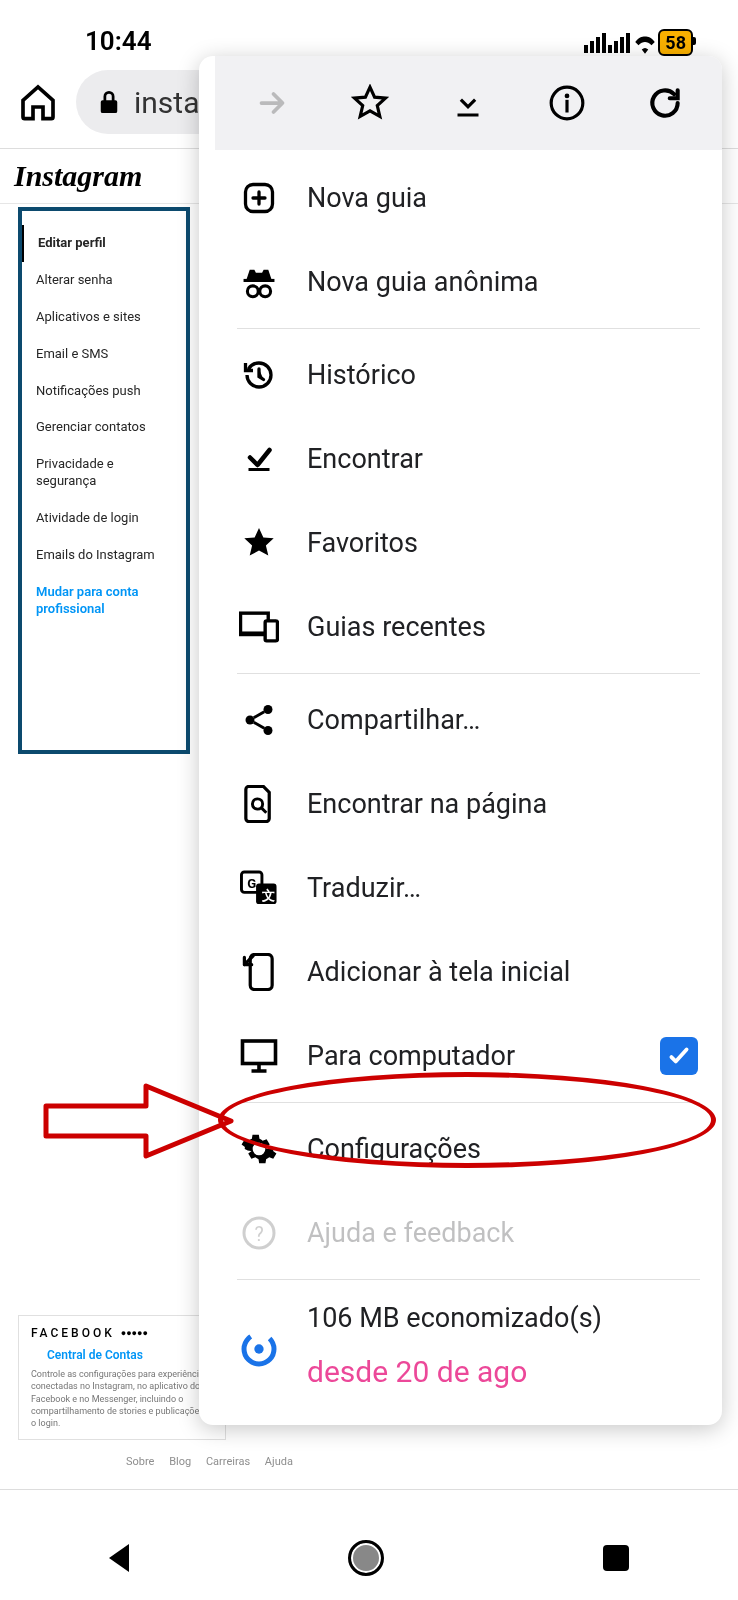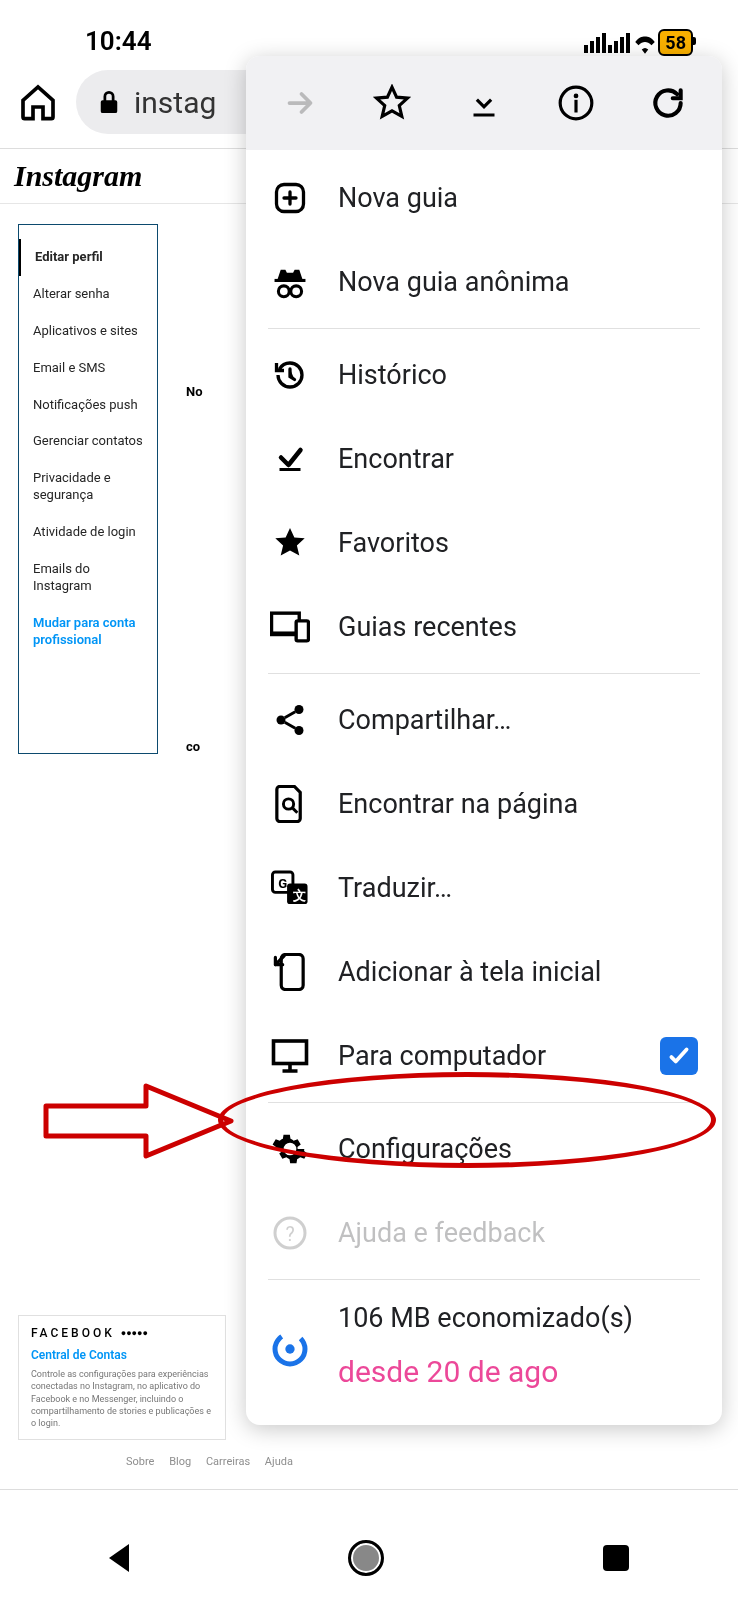--- a/index.html
+++ b/index.html
@@ -56,44 +56,44 @@
   .ig-header {
     padding: 10px 14px;
     font-family: 'Brush Script MT', cursive;
     font-size: 30px;
     font-style: italic;
     font-weight: 700;
     border-bottom:1px solid #e6e6e6;
   }
   .ig-body { display:flex; }
   .ig-sidebar {
-    margin: 20px 0 0 18px;
-    width: 140px;
-    border:1px solid #0c4a6e;
+    margin: 3px 0 0 18px;
+    width: 172px;
+    border:4px solid #0c4a6e;
     background:#fff;
     padding: 14px 0;
   }
   .ig-sidebar .item {
     padding: 10px 14px;
     font-size: 13px;
     color:#262626;
     line-height:1.3;
   }
   .ig-sidebar .item.active { font-weight:700; border-left:2px solid #000; }
   .ig-sidebar .item.link { color:#0095f6; font-weight:600; }
   .ig-right { padding: 180px 0 0 28px; font-size:13px; font-weight:700; color:#000;}
   .ig-right .r2 { margin-top:340px; }
   
   .footer-block {
     position:absolute; bottom:160px; left:18px; width:208px;
     border:1px solid #e0e0e0; padding:10px 12px; background:#fff;
   }
   .footer-block .fb-title { font-size:12px; letter-spacing:3px; font-weight:500; display:flex; align-items:center;}
   .footer-block .fb-icons { font-size:9px; margin-left:6px; letter-spacing:0;}
-  .footer-block .fb-link { color:#0095f6; font-size:12px; font-weight:600; margin:8px 0 6px;}
+  .footer-block .fb-link { color:#0095f6; font-size:12px; font-weight:600; margin:8px 16px 6px;}
   .footer-block .fb-desc { font-size:9px; color:#767676; line-height:1.35;}
   .footer-links {
     position:absolute; bottom:132px; left:120px;
     font-size:11px; color:#8e8e8e;
   }
   .footer-links span { margin: 16px 6px; }
   .thin-sep { position:absolute; bottom:110px; left:0; right:0; height:1px; background:#ddd;}
   
   .android-nav {
     position:absolute; bottom:0; left:0; right:0; height:84px;
@@ -101,26 +101,27 @@
   }
   .nav-tri { width:0;height:0;border-top:14px solid transparent;border-bottom:14px solid transparent;border-right:20px solid #000;}
   .nav-circle { width:36px;height:36px;border:3px solid #000;border-radius:50%;background:#888; box-shadow: inset 0 0 0 2px #fff;}
   .nav-square { width:26px;height:26px;background:#000;border-radius:4px;}
 
   
   .menu {
     position:absolute;
     top: 56px;
     right: 16px;
-    width: 476px;
+    width: 523px;
     background:#fff;
     border-radius: 14px;
     box-shadow: 0 4px 22px rgba(0,0,0,0.22);
     overflow:hidden;
     padding-bottom: 12px;
+    padding-left: 16px;
   }
   .menu-toolbar {
     height: 94px;
     background:#f1f1f3;
     display:flex; align-items:center; justify-content:space-around;
     padding: 0 8px;
   }
   .menu-toolbar .tb-icon { width:40px; height:40px; display:flex;align-items:center;justify-content:center;}
   .menu-list { padding: 6px 0; }
   .menu-item {

